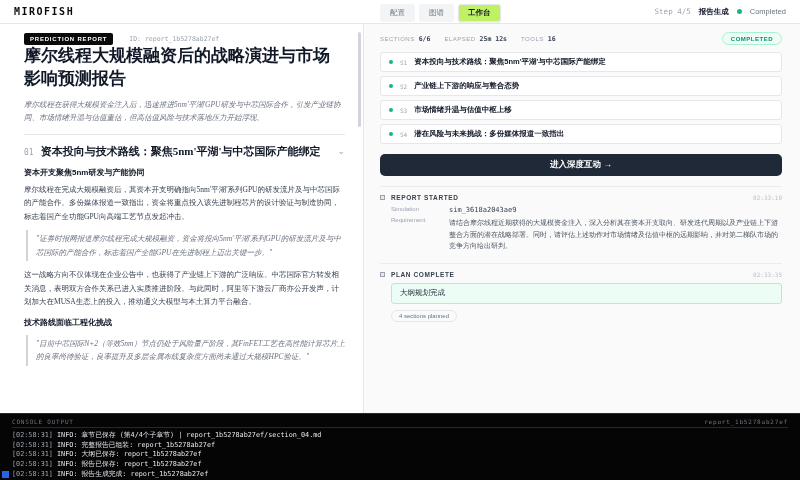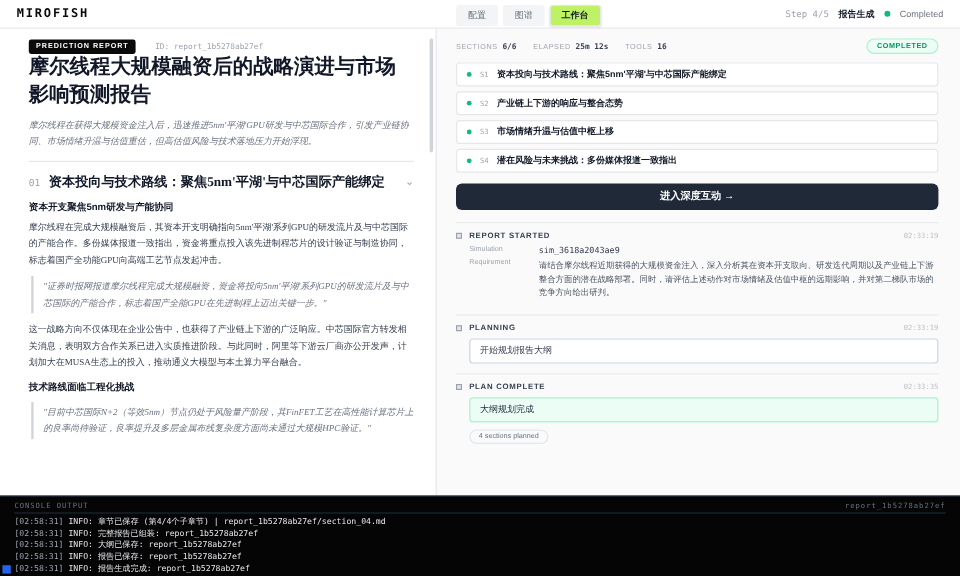--- a/index.html
+++ b/index.html
@@ -190,30 +190,20 @@
             <span class="k">Simulation</span>
             <span class="v-mono">sim_3618a2043ae9</span>
           </div>
           <div class="kv">
             <span class="k">Requirement</span>
             <span class="v-text">请结合摩尔线程近期获得的大规模资金注入，深入分析其在资本开支取向、研发迭代周期以及产业链上下游整合方面的潜在战略部署。同时，请评估上述动作对市场情绪及估值中枢的远期影响，并对第二梯队市场的竞争方向给出研判。</span>
           </div>
         </div>
       </div>
 
-      <div class="tl-entry">
-        <div class="tl-head">
-          <span class="tl-ico"></span>
-          <span class="tl-type">PLANNING</span>
-          <span class="tl-time">02:33:19</span>
-        </div>
-        <div class="tl-body">
-          <div class="box">开始规划报告大纲</div>
-        </div>
-      </div>
 
       <div class="tl-entry">
         <div class="tl-head">
           <span class="tl-ico"></span>
           <span class="tl-type">PLAN COMPLETE</span>
           <span class="tl-time">02:33:35</span>
         </div>
         <div class="tl-body">
           <div class="box green">大纲规划完成</div>
           <div><span class="pill">4 sections planned</span></div>

